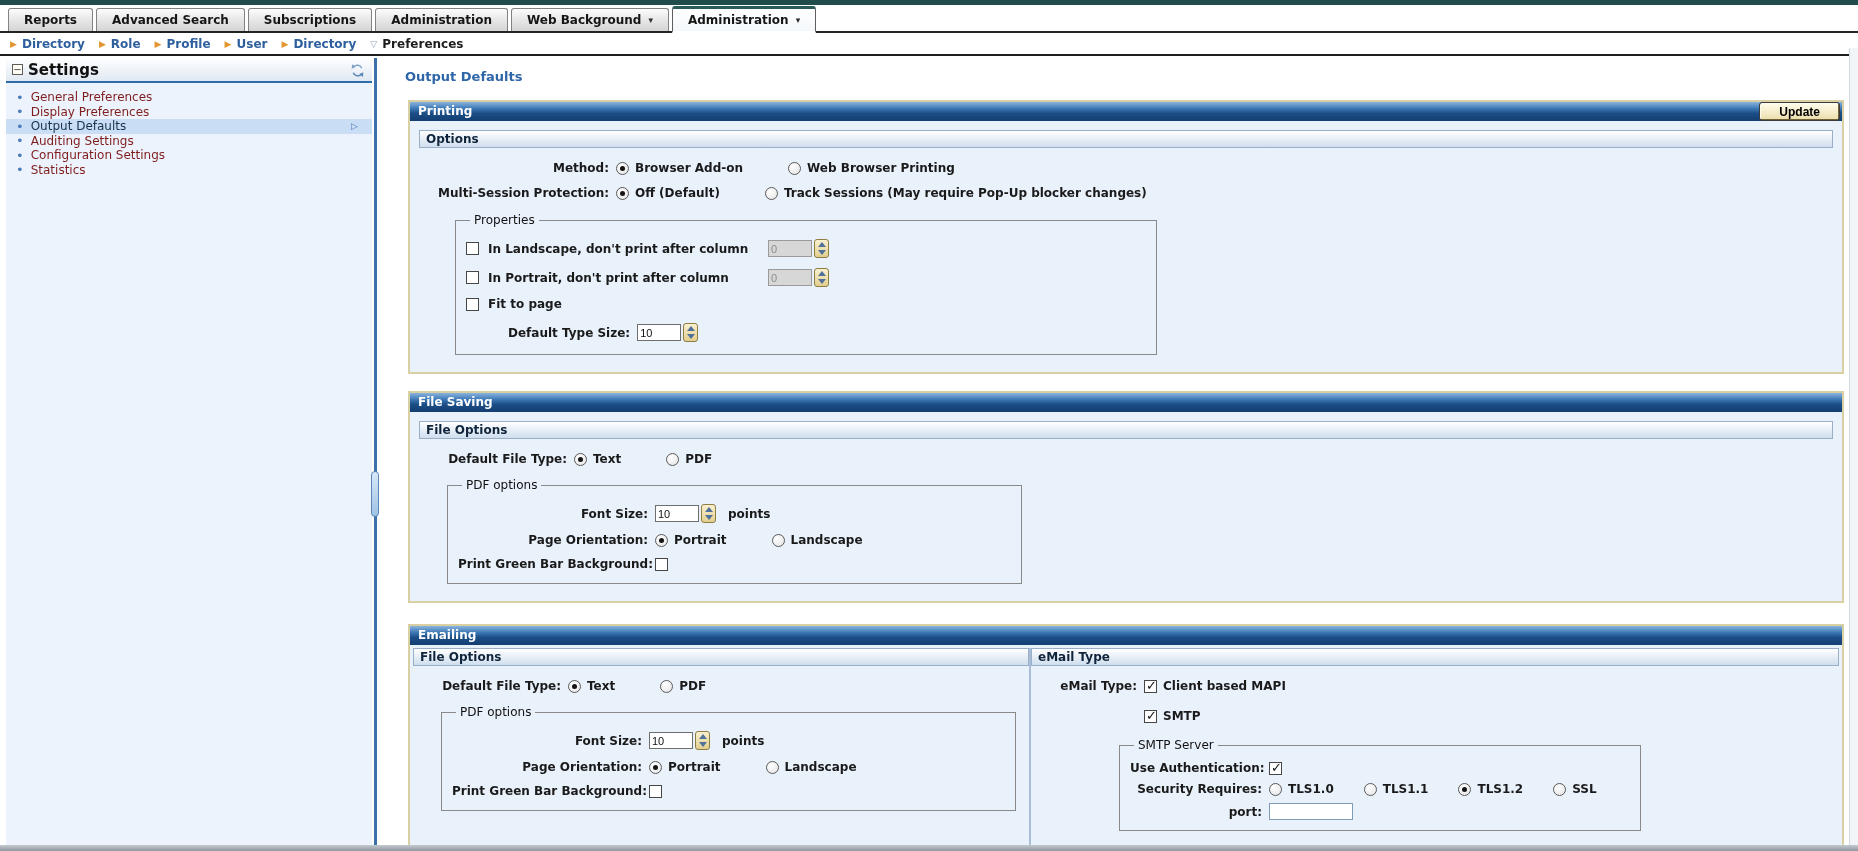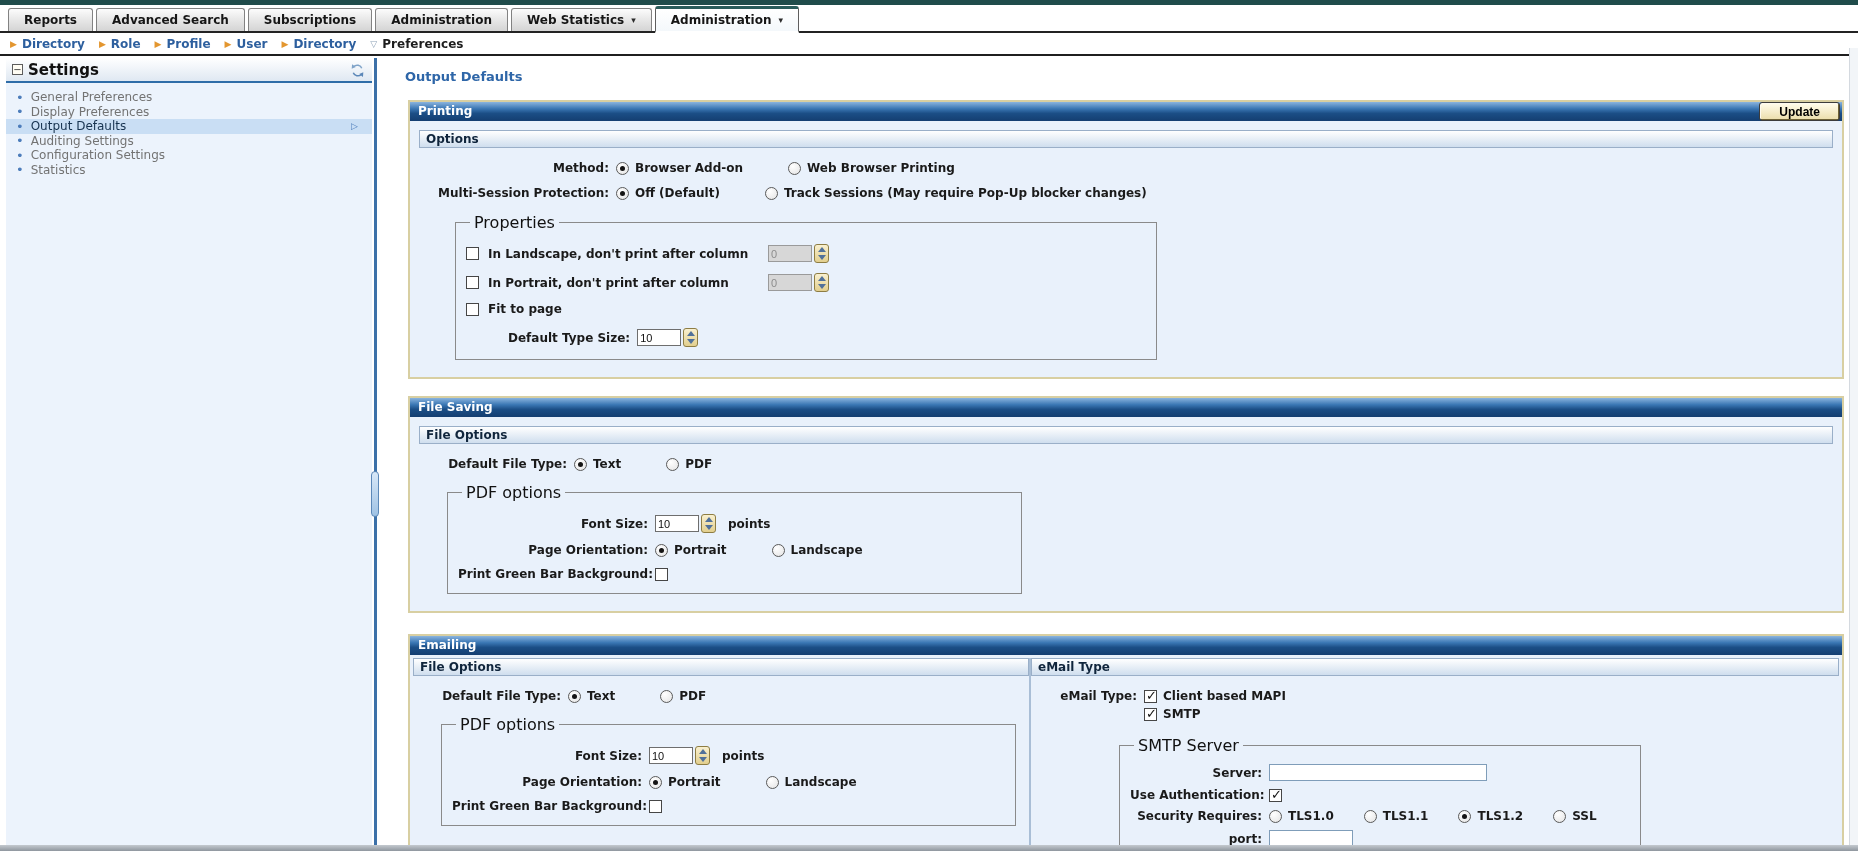--- a/index.html
+++ b/index.html
@@ -30,21 +30,21 @@
   .sidebar { position:absolute; left:6px; top:2px; width:366px; bottom:0; background:#ecf3fc; }
   .side-hdr { position:relative; display:flex; align-items:center; height:25px; padding-left:6px;
               background:linear-gradient(#ffffff,#dfe8f2); border-bottom:2px solid #2f6da8; }
   .collapse-box { width:11px; height:11px; border:1px solid #5c5c5c; background:#fffdf4; font-size:10px; line-height:9px;
                   text-align:center; color:#333; margin-right:5px; cursor:pointer; }
   .side-title { font-weight:bold; font-size:15px; color:#111; }
   .refresh-btn { position:absolute; right:7px; top:5px; width:15px; height:15px; cursor:pointer; }
   .side-list { padding-top:7px; }
   .side-item { display:flex; align-items:center; height:14.5px; padding-left:10px; cursor:pointer; }
   .side-item .bullet { color:#4d7dbb; font-size:13px; margin-right:7px; line-height:1; }
-  .side-item .lbl { color:#737373; font-size:12px; }
+  .side-item .lbl { color:#7f1d1d; font-size:12px; }
   .side-item.selected { background:#c9def4; }
   .side-item.selected .lbl { color:#16324f; }
   .side-item.selected .sel-arrow { margin-left:auto; margin-right:14px; color:#4d7dbb; font-size:9px; }
 
   .vsep { position:absolute; left:374px; top:2px; width:3px; bottom:0; background:#3c70a8; }
   .grip { position:absolute; left:-3px; top:413px; width:8px; height:46px; background:linear-gradient(#d8e8f8,#9fc2e4);
           border:1px solid #5c88b8; border-radius:4px; cursor:pointer; }
 
   .content { position:absolute; left:384px; top:2px; right:12px; bottom:0; background:#fff; overflow:hidden; }
   .page-title { padding:11px 0 0 21px; color:#2e66a8; font-size:13px; font-weight:bold; }
@@ -79,21 +79,21 @@
   .numinput:disabled { background:#d7d7d7; color:#8d8d8d; border-color:#9a9a9a; }
   .spin { width:15px; height:19px; margin-left:2px; border:1px solid #8e7d43; border-radius:3px;
           background:linear-gradient(#f9f0cf,#e2cf8e); display:inline-flex; flex-direction:column; align-items:center;
           justify-content:center; gap:3px; cursor:pointer; flex:none; }
   .spin i { display:block; width:0; height:0; border-left:4px solid transparent; border-right:4px solid transparent; }
   .spin .up { border-bottom:5px solid #51719a; }
   .spin .dn { border-top:5px solid #51719a; }
   .txtinput { height:17px; border:1px solid #7f9db9; background:#fff; font-size:11px; padding:0 2px; }
 
   fieldset { border:1px solid #8a8a8a; padding:2px 10px 12px 10px; }
-  legend { font-size:16px; color:#111; padding:0 4px; margin-left:4px; font-weight:normal; }
+  legend { font-size:12px; color:#111; padding:0 4px; margin-left:4px; font-weight:normal; }
 
   
   .prt-method { margin:13px 0 0 8px; }
   .prt-ms { margin:11px 0 0 8px; }
   .prt-lblw { width:182px; }
   .gap45 { margin-right:45px; }
   .prt-fieldset { margin:13px 0 8px 36px; width:702px; }
   .prop-row { display:flex; align-items:center; margin-top:10px; }
   .prop-lbl { display:flex; align-items:center; gap:9px; width:302px; font-weight:bold; cursor:pointer; }
   .ps-row { margin-left:42px; margin-top:12px; }
@@ -105,21 +105,21 @@
   .pdf-lblw { width:190px; }
   .gb-lblw { width:190px; }
   .pdf-row { margin-top:10px; }
 
   
   .em-body { display:flex; padding:3px; align-items:stretch; height:279px; }
   .em-left { width:618px; border-right:2px solid #a9bed6; }
   .em-right { flex:1; }
   .et-row { display:flex; margin:13px 0 0 20px; }
   .et-lblw { width:86px; }
-  .et-checks { display:flex; flex-direction:column; gap:4px; }
+  .et-checks { display:flex; flex-direction:column; gap:16px; }
   .smtp-fieldset { margin:15px 0 0 88px; width:522px; padding-bottom:10px; }
   .smtp-row { display:flex; align-items:center; margin-top:7px; }
   .smtp-lblw { width:132px; }
   .gap30 { margin-right:30px; }
 
   .bottombar { position:absolute; left:0; bottom:0; width:100%; height:6px; background:linear-gradient(#c4c9cf,#8f969e); }
   .rightstrip { position:absolute; right:0; top:48px; width:9px; bottom:6px; background:#f2f5f8; border-left:1px solid #d4d9df; }
 </style>
 </head>
 <body>
@@ -135,21 +135,21 @@
     <div class="tab">
         <span>Advanced Search</span>
       </div>
     <div class="tab">
         <span>Subscriptions</span>
       </div>
     <div class="tab">
         <span>Administration</span>
       </div>
     <div class="tab">
-        <span>Web Statistics</span>
+        <span>Web Background</span>
         <span class="dd">▾</span>
       </div>
     <div class="tab active">
         <span>Administration</span>
         <span class="dd">▾</span>
       </div>
   </div>
 
   <div class="breadcrumb">
     <span class="crumb">
@@ -411,24 +411,20 @@
                   </span>
                 <span class="opt">
                     <span class="checkbox checked"></span>
                     <span>SMTP</span>
                   </span>
               </div>
             </div>
             <fieldset class="smtp-fieldset">
               <legend>SMTP Server</legend>
               <div class="smtp-row">
-                <span class="flabel smtp-lblw">Server:</span>
-                <input class="txtinput" style="width: 218px;" value="">
-              </div>
-              <div class="smtp-row">
                 <span class="flabel smtp-lblw">Use Authentication:</span>
                 <span class="checkbox checked"></span>
               </div>
               <div class="smtp-row">
                 <span class="flabel smtp-lblw">Security Requires:</span>
                 <span class="opt gap30">
                     <span class="radio"></span>
                     <span>TLS1.0</span>
                   </span>
                 <span class="opt gap30">

